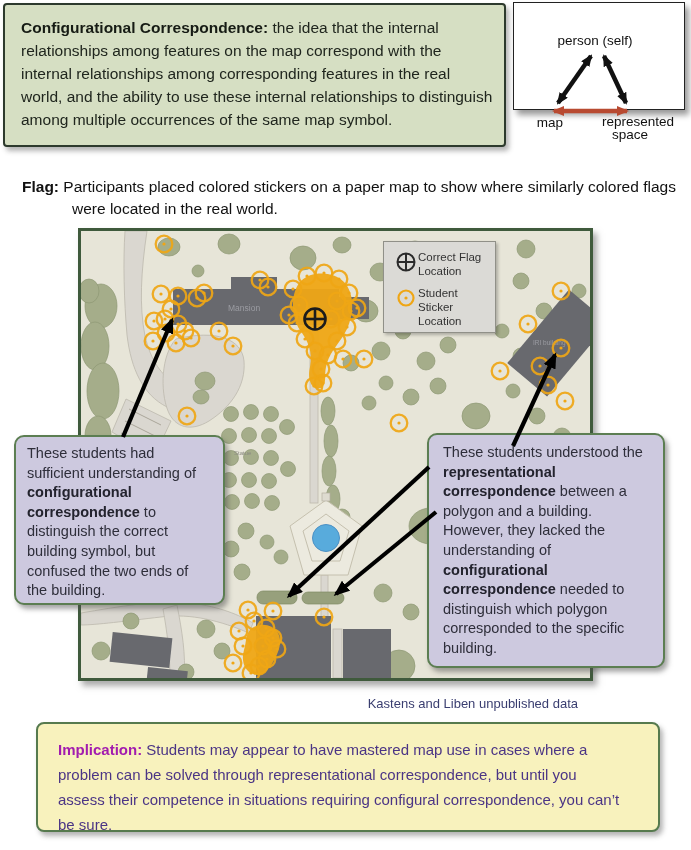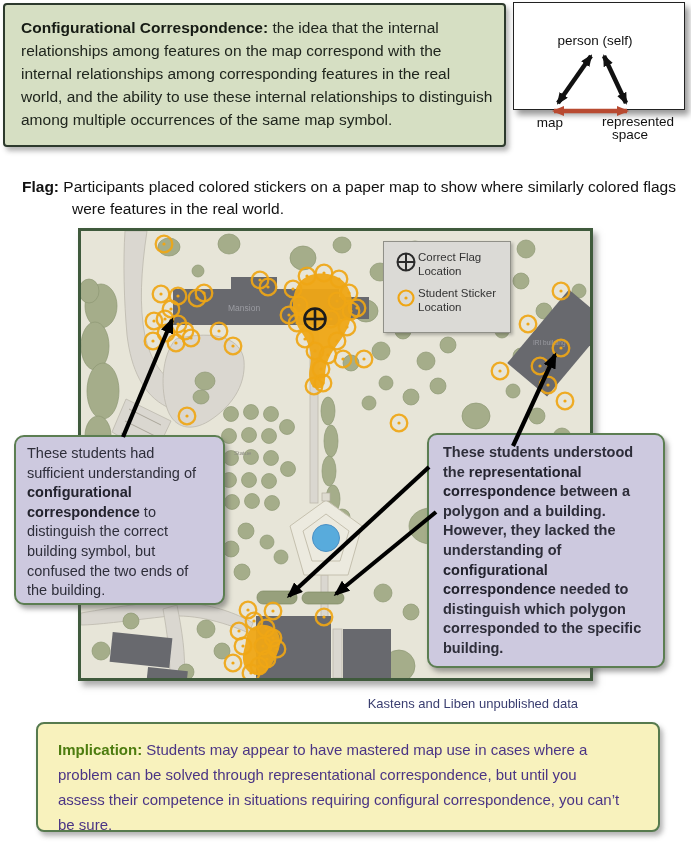--- a/index.html
+++ b/index.html
@@ -21,46 +21,46 @@
   
   .task{position:absolute;left:22px;top:176px;width:620px;
     font-size:15.5px;line-height:22px;color:#111;
     padding-left:50px;text-indent:-50px;}
 
   
   .map{position:absolute;left:78px;top:228px;width:515px;height:453px;box-sizing:border-box;
     border:3px solid #3f5a3c;background:#e7e5d8;box-shadow:4px 5px 6px rgba(90,90,90,.5);}
   .map svg.mapsvg{display:block;}
 
-  .legend{position:absolute;left:302px;top:10px;width:128px;height:92px;box-sizing:border-box;
+  .legend{position:absolute;left:302px;top:10px;width:113px;height:92px;box-sizing:border-box;
     background:#dbdad6;border:1px solid #909088;box-shadow:2px 2px 3px rgba(0,0,0,.25);
     padding:8px 6px 6px 10px;font-size:11.5px;line-height:14px;color:#333;}
   .legend-row{display:flex;align-items:flex-start;margin-bottom:8px;}
   .legend-row svg{flex:0 0 24px;margin-top:1px;}
   .legend-row span{display:block;width:86px;}
 
   
   .callout{position:absolute;box-sizing:border-box;background:#cdc9df;border:2px solid #5c7e52;
     color:#2e2e3a;font-size:14.5px;line-height:19.6px;border-radius:10px;
     box-shadow:3px 4px 5px rgba(80,80,80,.5);z-index:10;}
   .callout b{color:#23232e;}
   .callout-left{left:14px;top:435px;width:211px;height:170px;padding:7px 11px;}
-  .callout-right{left:427px;top:433px;width:238px;height:235px;padding:8px 14px;font-weight:bold;}
+  .callout-right{left:427px;top:433px;width:238px;height:235px;padding:8px 14px;}
 
   
   .arrows{position:absolute;left:0;top:0;z-index:20;pointer-events:none;}
 
   .attribution{position:absolute;right:113px;top:696px;font-size:13px;color:#3a3e70;z-index:5;}
 
   
   .imp-box{position:absolute;left:36px;top:722px;width:624px;height:110px;box-sizing:border-box;
     background:#f8f2bd;border:2px solid #567a4e;border-radius:8px;
     padding:13px 32px 12px 20px;font-size:15px;line-height:25px;color:#4b3585;
     box-shadow:3px 4px 5px rgba(90,90,90,.45);}
-  .imp-box b{color:#4d7c0f;text-align:center;}
+  .imp-box b{color:#a21caf;text-align:center;}
 </style>
 </head>
 <body>
 
 <div id="page">
 
   <div class="def-box">
     <b>Configurational Correspondence:</b><span>  the idea that the internal relationships among features on the map correspond with the internal relationships among corresponding features in the real world, and the ability to use these internal relationships to distinguish among multiple occurrences of the same map symbol.</span>
   </div>
 
@@ -78,21 +78,21 @@
       <line x1="77" y1="53" x2="44" y2="100" stroke="#111" stroke-width="4.5" marker-start="url(#bk)" marker-end="url(#bk)"></line>
       <line x1="90" y1="53" x2="112" y2="100" stroke="#111" stroke-width="4.5" marker-start="url(#bk)" marker-end="url(#bk)"></line>
       <line x1="40" y1="108" x2="113" y2="108" stroke="#b84a31" stroke-width="4.5" marker-start="url(#rd)" marker-end="url(#rd)"></line>
       <text x="36" y="124" font-size="13.5" text-anchor="middle" fill="#111">map</text>
       <text x="124" y="123" font-size="13.5" text-anchor="middle" fill="#111">represented</text>
       <text x="116" y="136" font-size="13.5" text-anchor="middle" fill="#111">space</text>
     </svg>
   </div>
 
   <div class="task">
-    <b>Flag:</b><span> Participants placed colored stickers on a paper map to show where similarly colored flags were features in the real world.</span>
+    <b>Flag:</b><span> Participants placed colored stickers on a paper map to show where similarly colored flags were located in the real world.</span>
   </div>
 
   <div class="map">
     <svg class="mapsvg" width="509" height="447" viewBox="0 0 509 447">
       <rect x="0" y="0" width="509" height="447" fill="#e7e5d8"></rect>
 
       <g fill="#dad7d0" stroke="#bdb9ad" stroke-width="0.8">
         <path d="M44,0 L66,0 C60,40 58,75 64,105 C70,130 80,144 96,154 L86,176 C62,164 50,138 46,104 C43,70 42,30 44,0 Z"></path>
         <path d="M95,108 C135,98 161,108 163,130 C165,155 150,176 128,190 C110,201 94,197 87,180 C79,160 80,124 95,108 Z"></path>
         <polygon points="45,168 90,190 73,226 31,201"></polygon>

